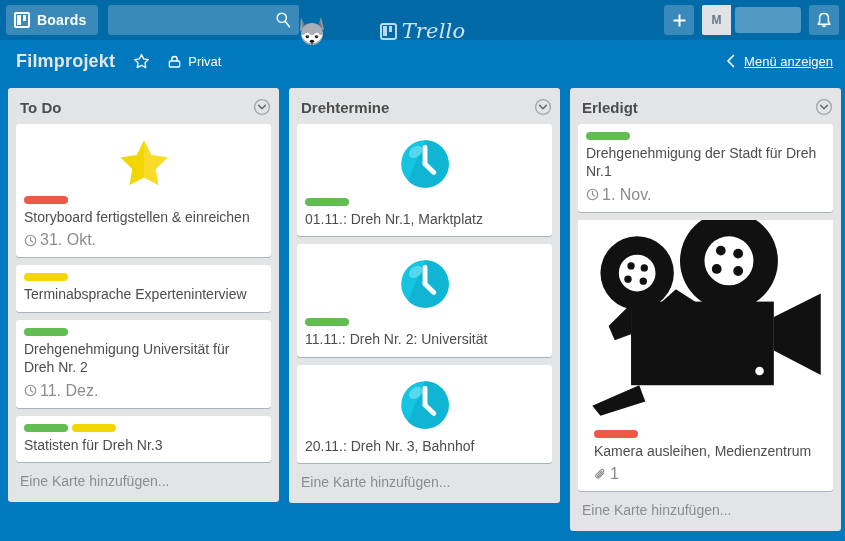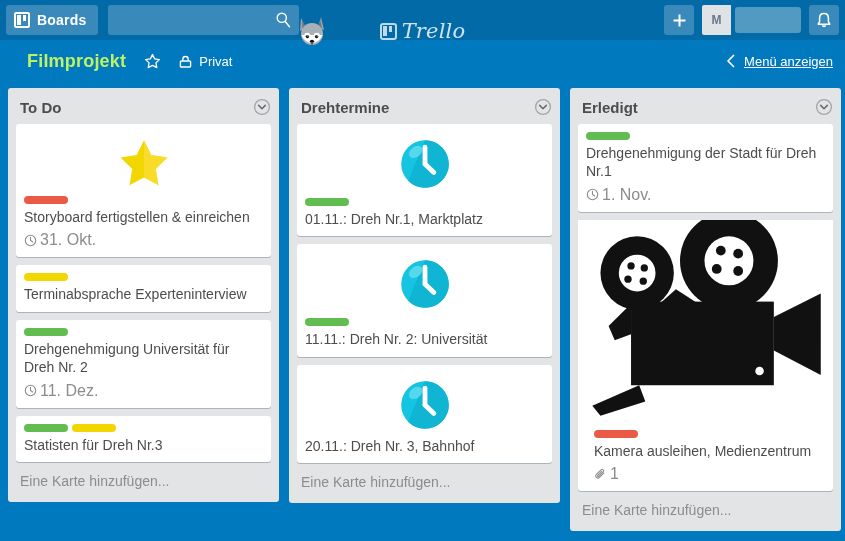--- a/index.html
+++ b/index.html
@@ -117,23 +117,22 @@
   
   .board-bar {
     height: 42px; width: 100%;
     background: #0079bf;
     display: flex; align-items: center;
     padding: 0 12px 0 16px;
     position: relative;
     z-index: 10;
   }
   .board-title {
-    color: #bef264; font-size: 18px; font-weight: bold;
+    color: #e5e5e5; font-size: 18px; font-weight: bold;
     letter-spacing: .2px;
-    margin-left: 11px;
   }
   .bar-icon-btn {
     margin-left: 14px;
     width: 24px; height: 24px;
     display: flex; align-items: center; justify-content: center;
     cursor: pointer;
   }
   .privacy {
     margin-left: 14px;
     display: flex; align-items: center; gap: 6px;

